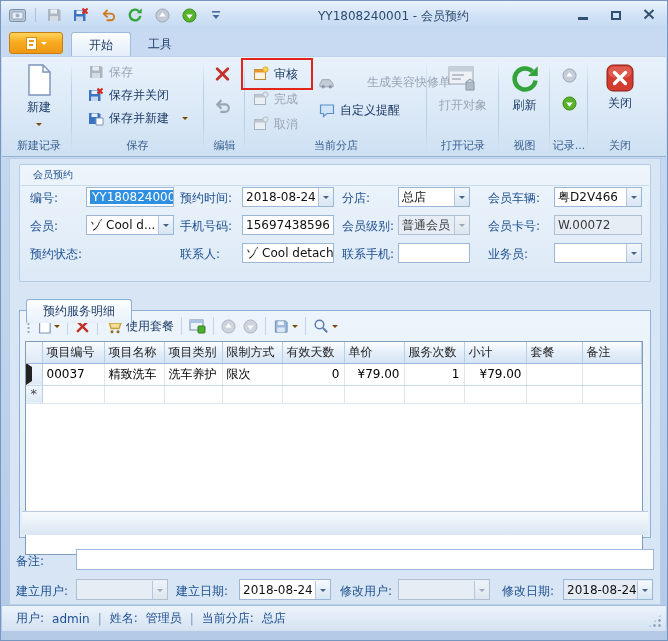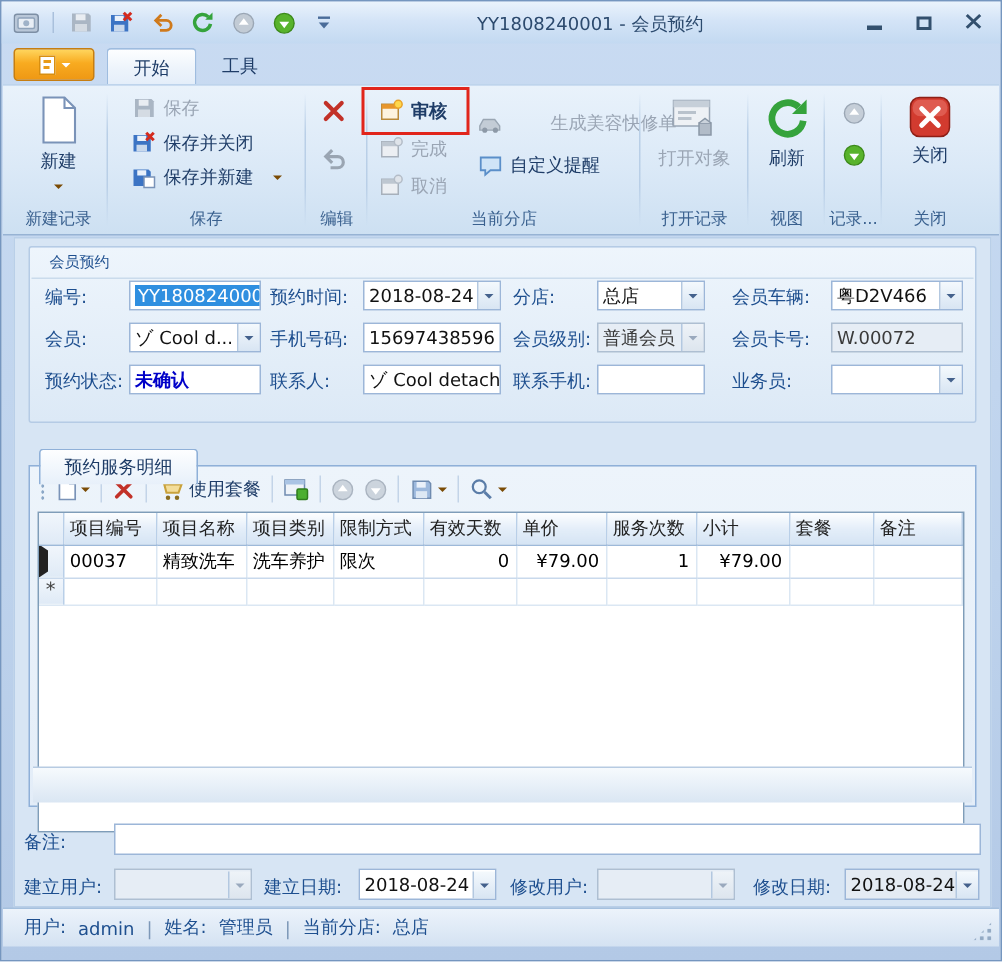--- a/index.html
+++ b/index.html
@@ -272,21 +272,21 @@
               <path d="M4 6h6.5a3.5 3.5 0 0 1 0 7H6" fill="none" stroke="#9aa5b2" stroke-width="2"></path>
               <path d="M7 2L3 6l4 4" fill="none" stroke="#9aa5b2" stroke-width="2"></path>
             </svg>
         </span>
       </div>
       <div class="rgl">编辑</div>
     </div>
     <div class="rsep" style="left:242px;"></div>
 
     <div class="rgroup" style="left:244px;width:180px;">
-      <div class="smbtn" style="left:6px;top:6px;font-weight:bold;">
+      <div class="smbtn" style="left:6px;top:6px;">
         <span class="icon16">
           <svg width="16" height="16" viewBox="0 0 16 16">
               <rect x="1.5" y="3.5" width="11" height="10" fill="#fdf3df" stroke="#b98a3c"></rect>
               <rect x="1.5" y="3.5" width="11" height="3" fill="#e8962d"></rect>
               <circle cx="12.5" cy="3.5" r="2.6" fill="#ffd84d" stroke="#e8a12b"></circle>
             </svg>
         </span>
         <span>审核</span>
       </div>
       <div class="smbtn dis" style="left:6px;top:31px;">
@@ -450,23 +450,20 @@
           <span class="dd">
             <i></i>
           </span>
         </div>
       <span class="flabel c4 lr2">会员卡号:</span>
       <div class="field fc4 r2 dis">
           <span>W.00072</span>
         </div>
 
       <span class="flabel c1 lr3">预约状态:</span>
-      <div class="field fc1 r3">
-          <span class="statusval">未确认</span>
-        </div>
       <span class="flabel c2 lr3">联系人:</span>
       <div class="field fc2 r3">
           <span>ゾ Cool detachr</span>
         </div>
       <span class="flabel c3 lr3">联系手机:</span>
       <div class="field fc3 r3">
           <span></span>
         </div>
       <span class="flabel c4 lr3">业务员:</span>
       <div class="field fc4 r3">

